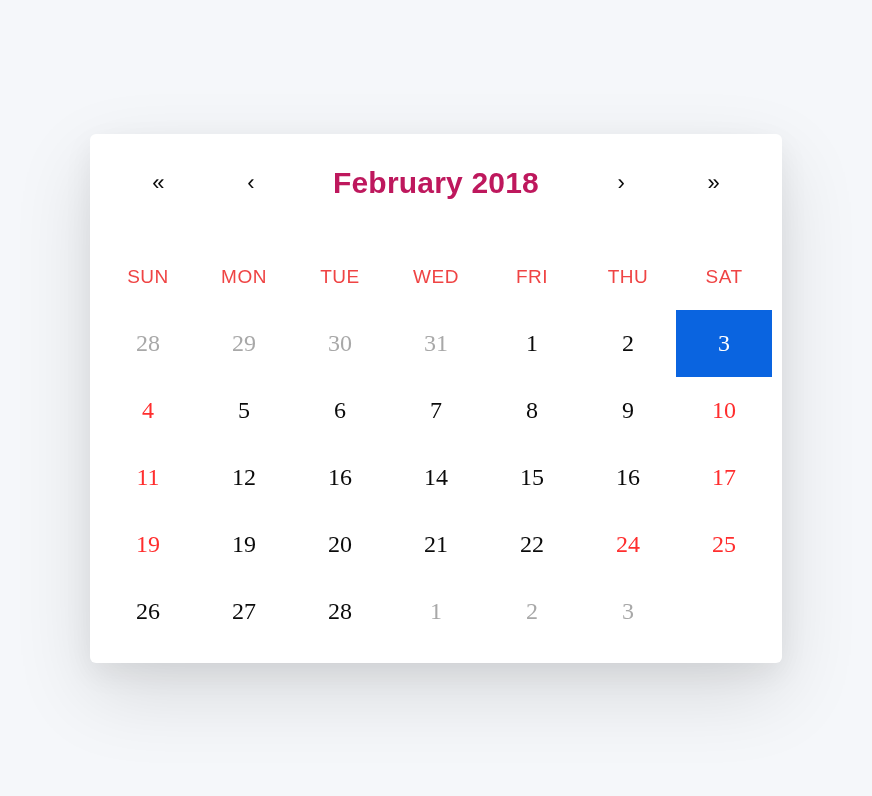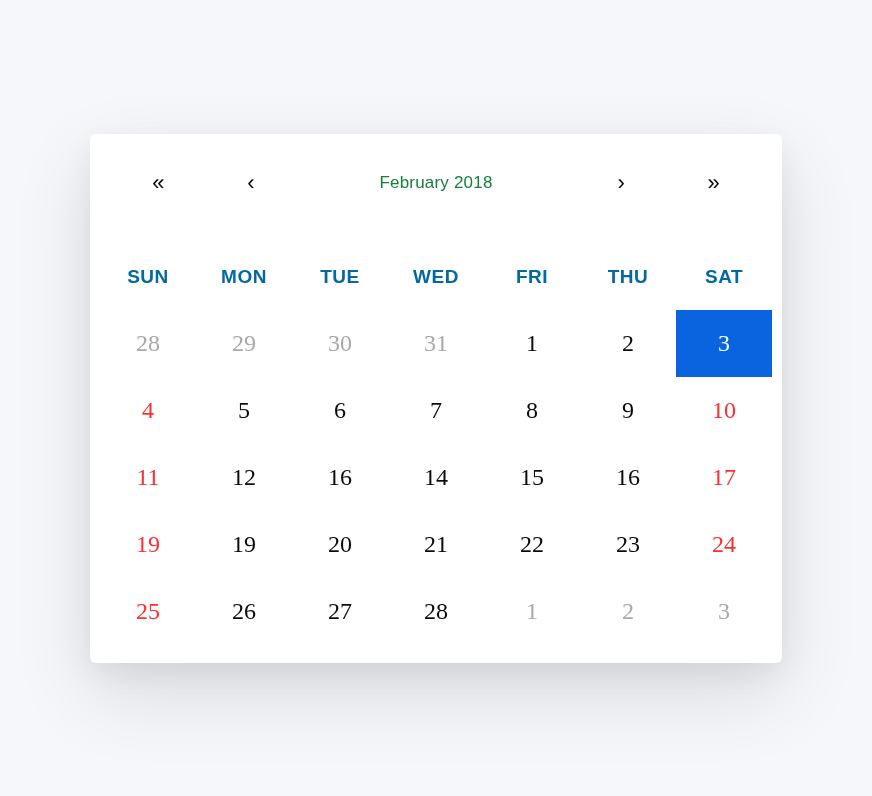--- a/index.html
+++ b/index.html
@@ -28,35 +28,35 @@
     .nav-btn {
       text-align: center;
       font-size: 22px;
       color: #0b0b0b;
       cursor: pointer;
       user-select: none;
       padding: 8px 0;
     }
     .title {
       text-align: center;
-      font-size: 17px;
-      color: #15803d;
-      font-weight: 400;
+      font-size: 30px;
+      color: #be185d;
+      font-weight: 700;
       letter-spacing: 0.2px;
     }
     .weekdays {
       display: grid;
       grid-template-columns: repeat(7, 1fr);
       padding: 22px 10px 10px 10px;
     }
     .weekday {
       text-align: center;
       font-size: 19px;
-      font-weight: 700;
-      color: #0369a1;
+      font-weight: 400;
+      color: #ef4444;
       letter-spacing: 0.5px;
       padding: 12px 0;
     }
     .days {
       display: grid;
       grid-template-columns: repeat(7, 1fr);
       padding: 0 10px;
     }
     .day {
       text-align: center;
@@ -115,21 +115,20 @@
       <div class="day">16</div>
       <div class="day">14</div>
       <div class="day">15</div>
       <div class="day">16</div>
       <div class="day weekend">17</div>
       <div class="day weekend">19</div>
       <div class="day">19</div>
       <div class="day">20</div>
       <div class="day">21</div>
       <div class="day">22</div>
-      <div class="day">23</div>
       <div class="day weekend">24</div>
       <div class="day weekend">25</div>
       <div class="day">26</div>
       <div class="day">27</div>
       <div class="day">28</div>
       <div class="day other">1</div>
       <div class="day other">2</div>
       <div class="day other">3</div>
     </div>
 </div>

